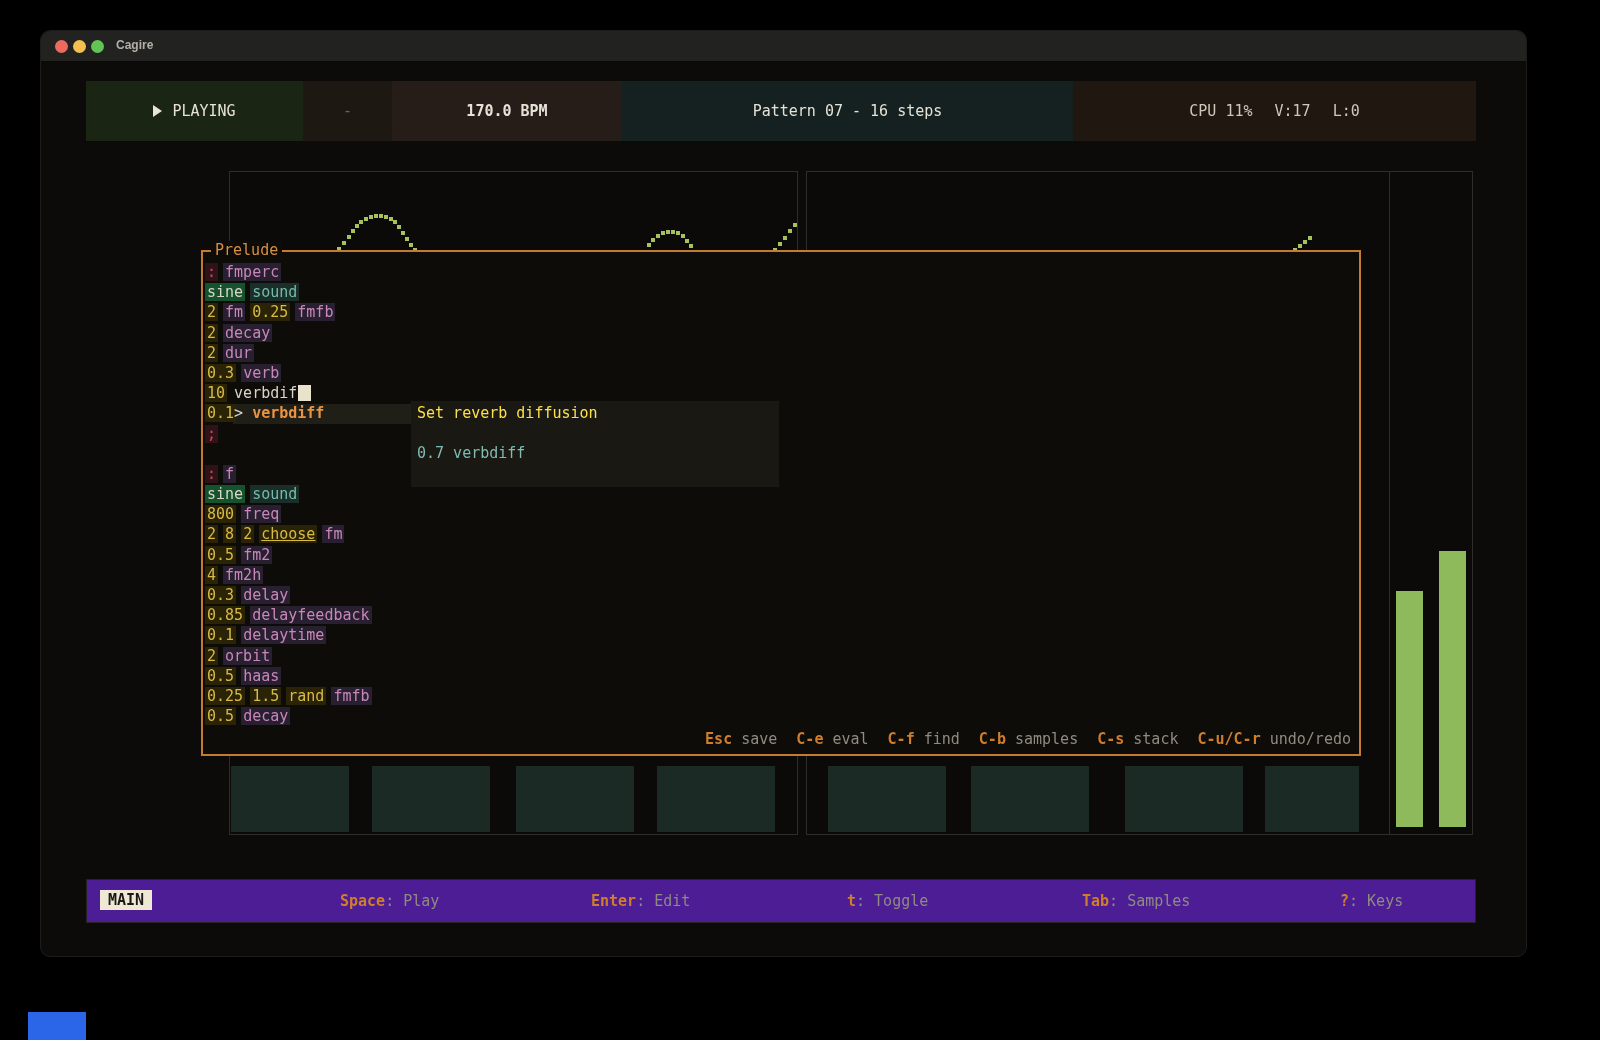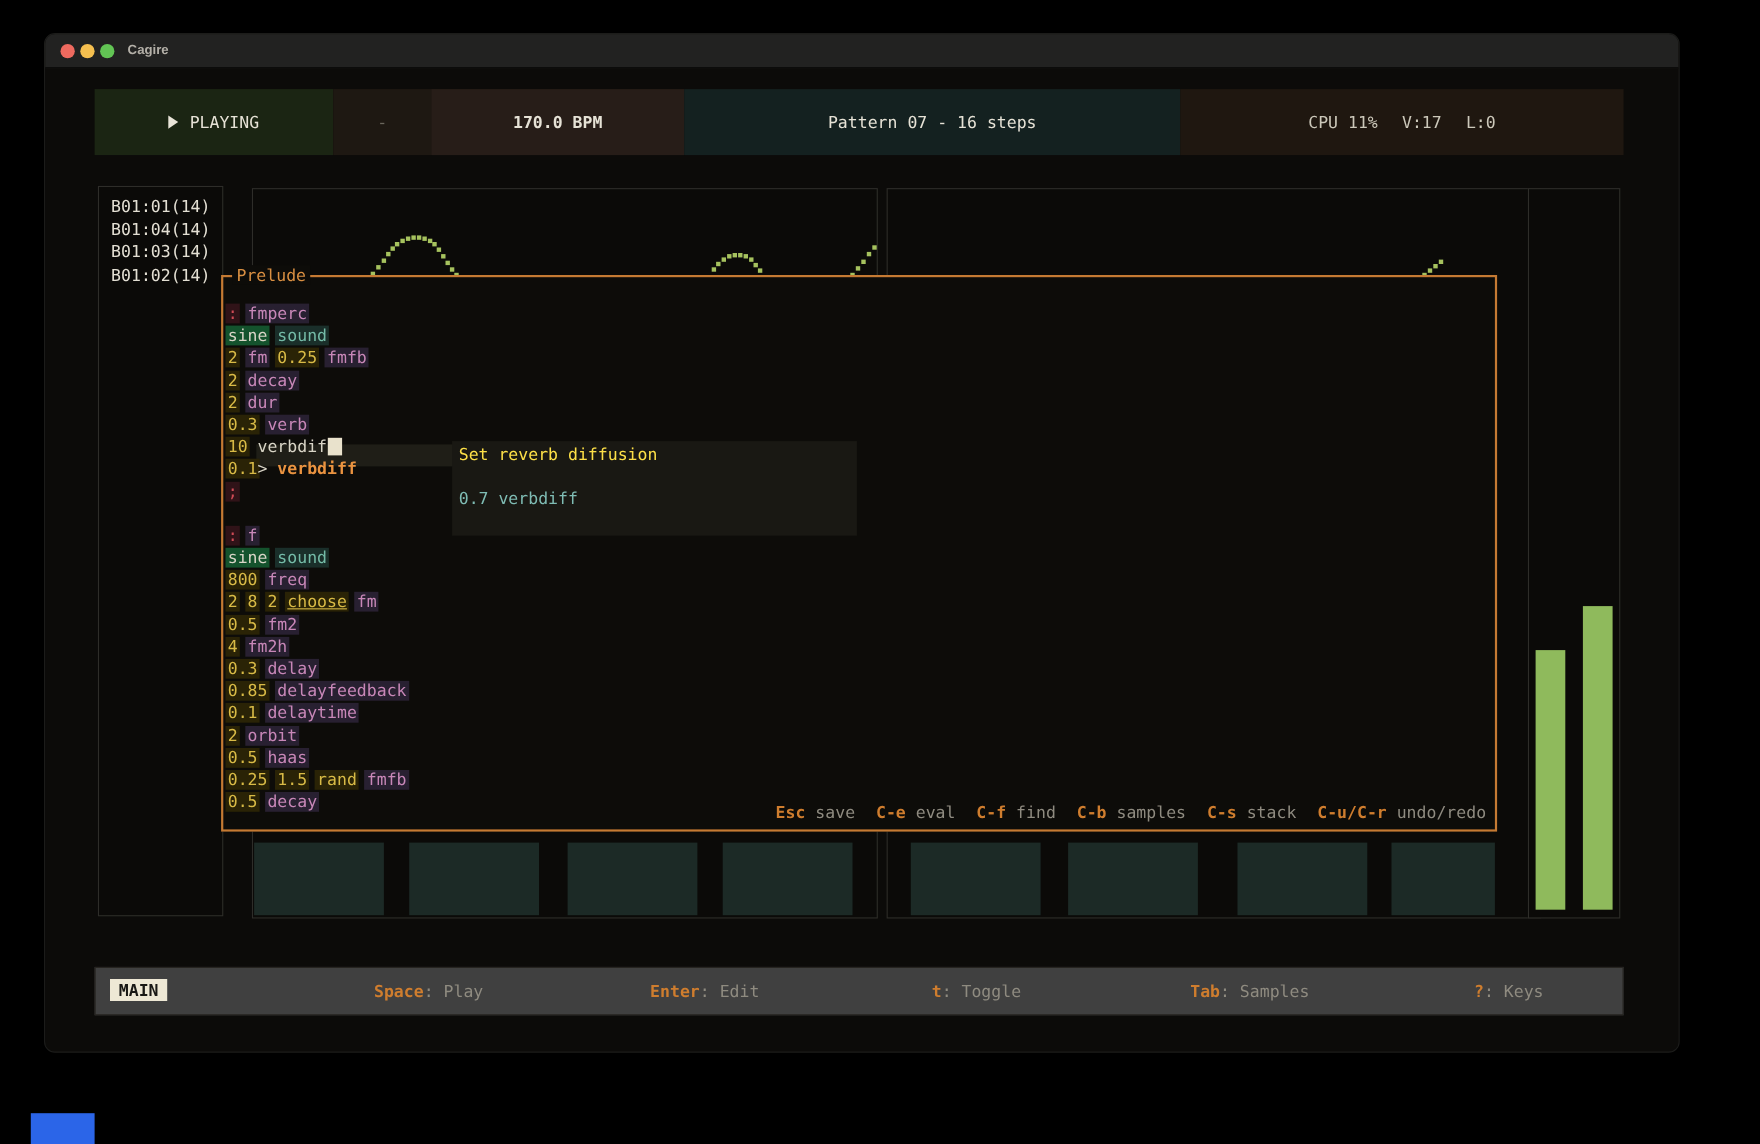--- a/index.html
+++ b/index.html
@@ -35,21 +35,21 @@
   #panel-meters{left:1348px;top:140px;width:82px;height:662px;}
   #pattern-list{padding:8px 0 0 11px;line-height:20.5px;color:#e3dfd3;}
   .dot{position:absolute;width:4px;height:4px;background:#a6c25e;}
   .meter-bar{position:absolute;background:#8fba5c;}
   .step-cell{position:absolute;top:735px;height:66px;background:#1c2a26;}
   
   #editor{position:absolute;left:160px;top:219px;width:1156px;height:502px;
           background:#0d0c09;border:2px solid #c57a33;}
   #editor-title{position:absolute;left:8px;top:-11px;background:#0d0c09;padding:0 4px;
                 color:#d98f42;}
-  #code{position:absolute;left:4px;top:23px;line-height:20.2px;white-space:pre;}
+  #code{position:absolute;left:4px;top:10px;line-height:20.2px;white-space:pre;}
   .line{height:20.2px;}
   .tk{padding:0 2px;margin:0 -2px;}
   .tk-colon{color:#d04b56;background:#301318;}
   .tk-param{color:#c887b8;background:#282031;}
   .tk-num{color:#d8ba46;background:#2a2306;}
   .tk-plain{color:#d9d5c7;background:#14532d;}
   .tk-bare{color:#d9d5c7;}
   .tk-sound{color:#74bba7;background:#1a2f2a;}
   .tk-fn{color:#d8ba46;background:#2a2306;text-decoration:underline;margin-top:28px;}
   .tk-fn2{color:#d8ba46;background:#2a2306;}
@@ -60,21 +60,21 @@
   #ac-doc{position:absolute;left:208px;top:149px;width:368px;height:86px;background:#191813;
           padding:2px 0 0 6px;line-height:20.2px;box-sizing:border-box;}
   #ac-sig{color:#ea9340;font-weight:bold;}
   #ac-desc{color:#fde047;}
   #ac-example{color:#7fbcb4;margin-top:20.2px;}
   #editor-help{position:absolute;right:8px;bottom:6px;display:flex;gap:19px;}
   .help-key{color:#cf7d2e;font-weight:bold;}
   .help-label{color:#8f8b80;}
   
   #statusbar{position:absolute;left:45px;top:848px;width:1390px;height:44px;
-             background:#404040;border:1px solid #262420;box-sizing:border-box;}
+             background:#4c1d95;border:1px solid #262420;box-sizing:border-box;}
   #mode-badge{position:absolute;left:13px;top:10px;background:#eee8d5;color:#1a1916;
               font-weight:bold;padding:1px 8px;}
   .sb-item{position:absolute;top:12px;white-space:pre;}
   .sb-item:nth-of-type(2){left:253px;}
   .sb-item:nth-of-type(3){left:504px;}
   .sb-item:nth-of-type(4){left:760px;}
   .sb-item:nth-of-type(5){left:995px;}
   .sb-item:nth-of-type(6){left:1253px;}
   #dock-sliver{position:absolute;left:28px;top:1012px;width:58px;height:28px;background:#2b65e8;}
 </style>
@@ -105,28 +105,20 @@
       <div class="seg" id="seg-pattern">
         <span>Pattern 07 - 16 steps</span>
       </div>
       <div class="seg" id="seg-cpu">
         <span>CPU 11%</span>
         <span>V:17</span>
         <span>L:0</span>
       </div>
     </div>
 
-    <div class="panel" id="panel-patterns">
-      <div id="pattern-list">
-          <div>B01:01(14)</div>
-          <div>B01:04(14)</div>
-          <div>B01:03(14)</div>
-          <div>B01:02(14)</div>
-        </div>
-    </div>
 
     <div class="panel" id="panel-grid-a"></div>
     <div class="panel" id="panel-grid-b"></div>
 
     <div id="dots-layer">
         <div class="dot" style="left: 296px; top: 216px;"></div>
         <div class="dot" style="left: 301px; top: 210px;"></div>
         <div class="dot" style="left: 306px; top: 204px;"></div>
         <div class="dot" style="left: 310px; top: 198px;"></div>
         <div class="dot" style="left: 314px; top: 193px;"></div>

